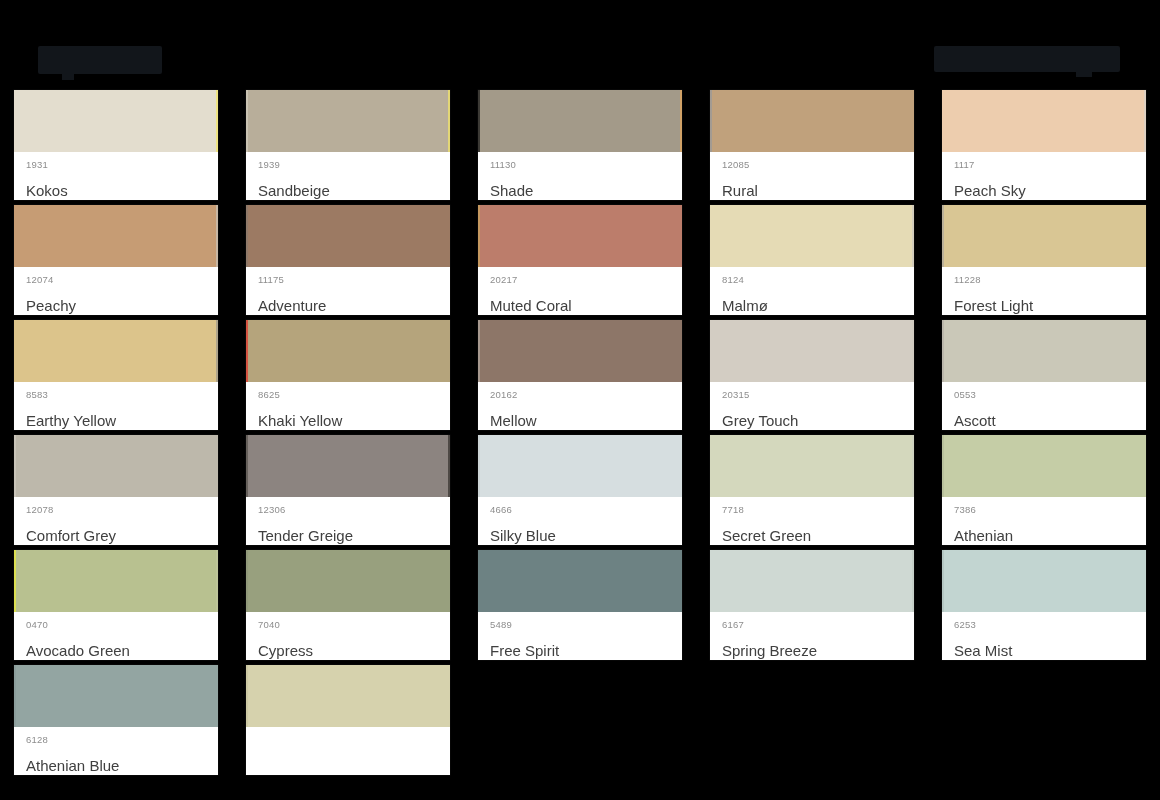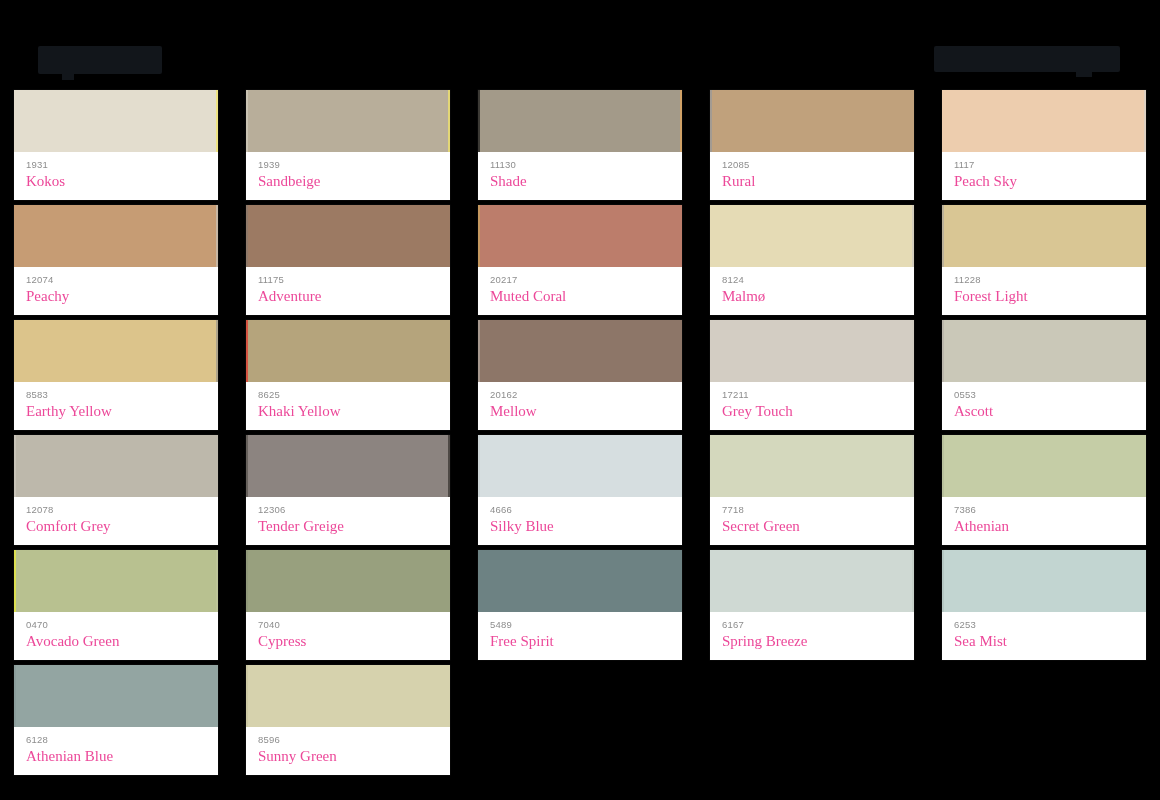--- a/index.html
+++ b/index.html
@@ -119,24 +119,23 @@
     font-size: 9.5px;
     line-height: 11px;
     color: #8d8d8d;
     letter-spacing: 0.2px;
   }
 
   .color-name {
     display: block;
     font-size: 15px;
     line-height: 20px;
-    color: #ec4899;
-    margin-top: 1px;
+    color: #404040;
+    margin-top: 11px;
     white-space: nowrap;
-    font-family: Liberation Serif, serif;
   }
 
   
   .seam {
     position: absolute;
     top: 0;
     width: 2px;
     height: 62px;
     opacity: 0.75;
     pointer-events: none;
@@ -303,21 +302,21 @@
             <span class="color-name">Mellow</span>
           </div>
         </div>
       </div>
       <div class="card-cell">
         <div class="color-card">
           <div class="swatch" style="background: rgb(211, 205, 195);">
             <div class="seam seam-right" style="background: rgb(208, 202, 192);"></div>
           </div>
           <div class="card-info">
-            <span class="color-code">17211</span>
+            <span class="color-code">20315</span>
             <span class="color-name">Grey Touch</span>
           </div>
         </div>
       </div>
       <div class="card-cell">
         <div class="color-card">
           <div class="swatch" style="background: rgb(202, 200, 184);">
             <div class="seam seam-left" style="background: rgb(182, 178, 168);"></div>
           </div>
           <div class="card-info">
@@ -445,21 +444,17 @@
             <span class="color-code">6128</span>
             <span class="color-name">Athenian Blue</span>
           </div>
         </div>
       </div>
       <div class="card-cell">
         <div class="color-card">
           <div class="swatch" style="background: rgb(214, 210, 173);">
             <div class="seam seam-left" style="background: rgb(201, 197, 162);"></div>
           </div>
-          <div class="card-info">
-            <span class="color-code">8596</span>
-            <span class="color-name">Sunny Green</span>
-          </div>
         </div>
       </div>
     </div>
 
 </div>
 
 </body></html>

